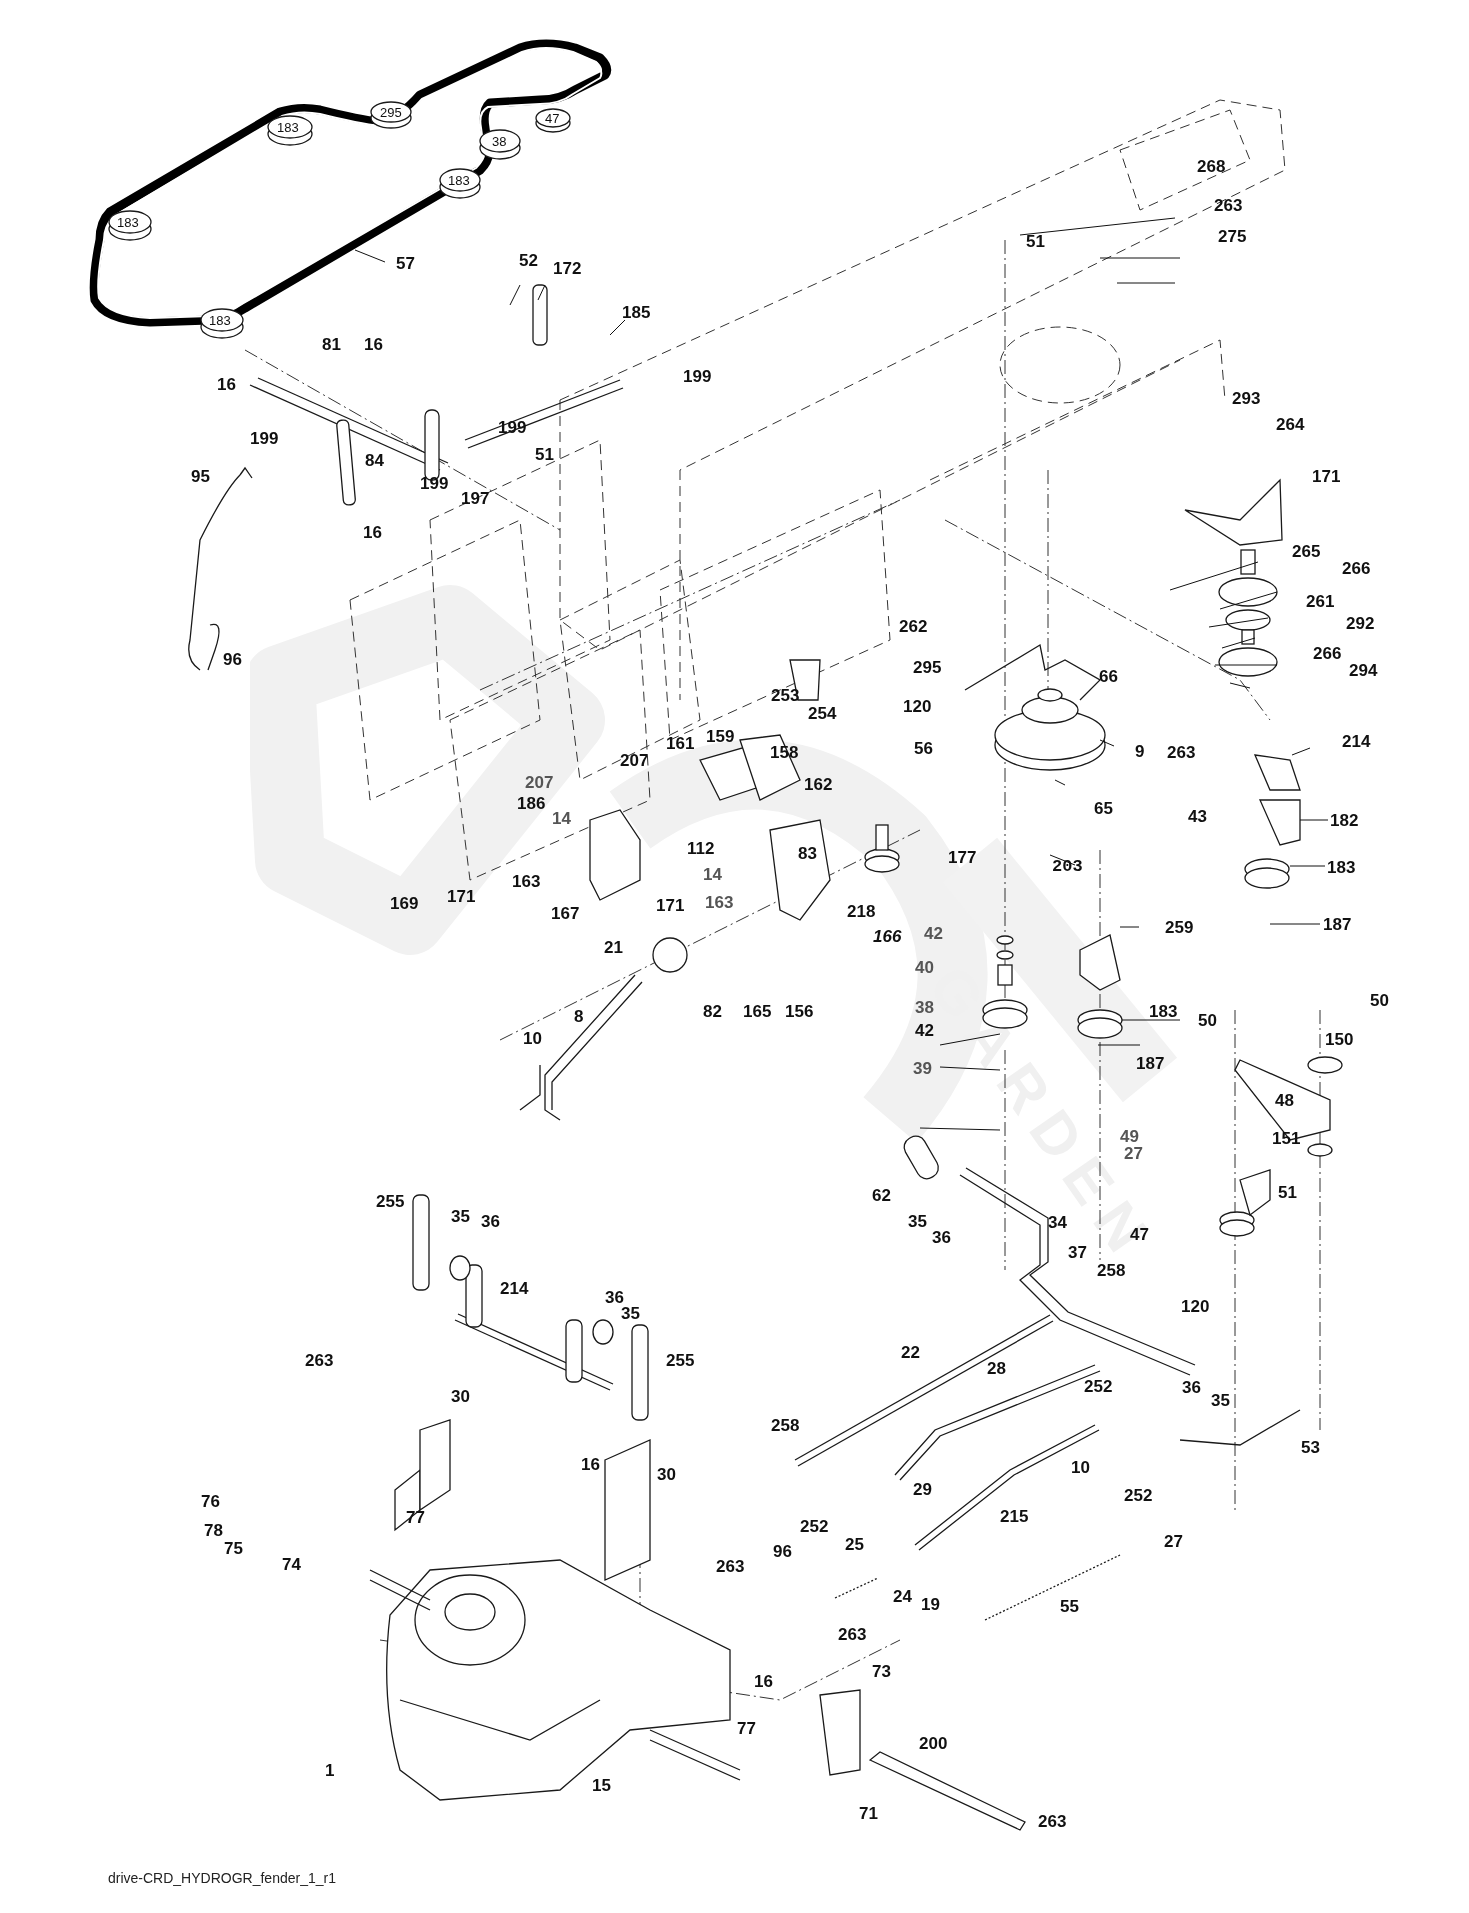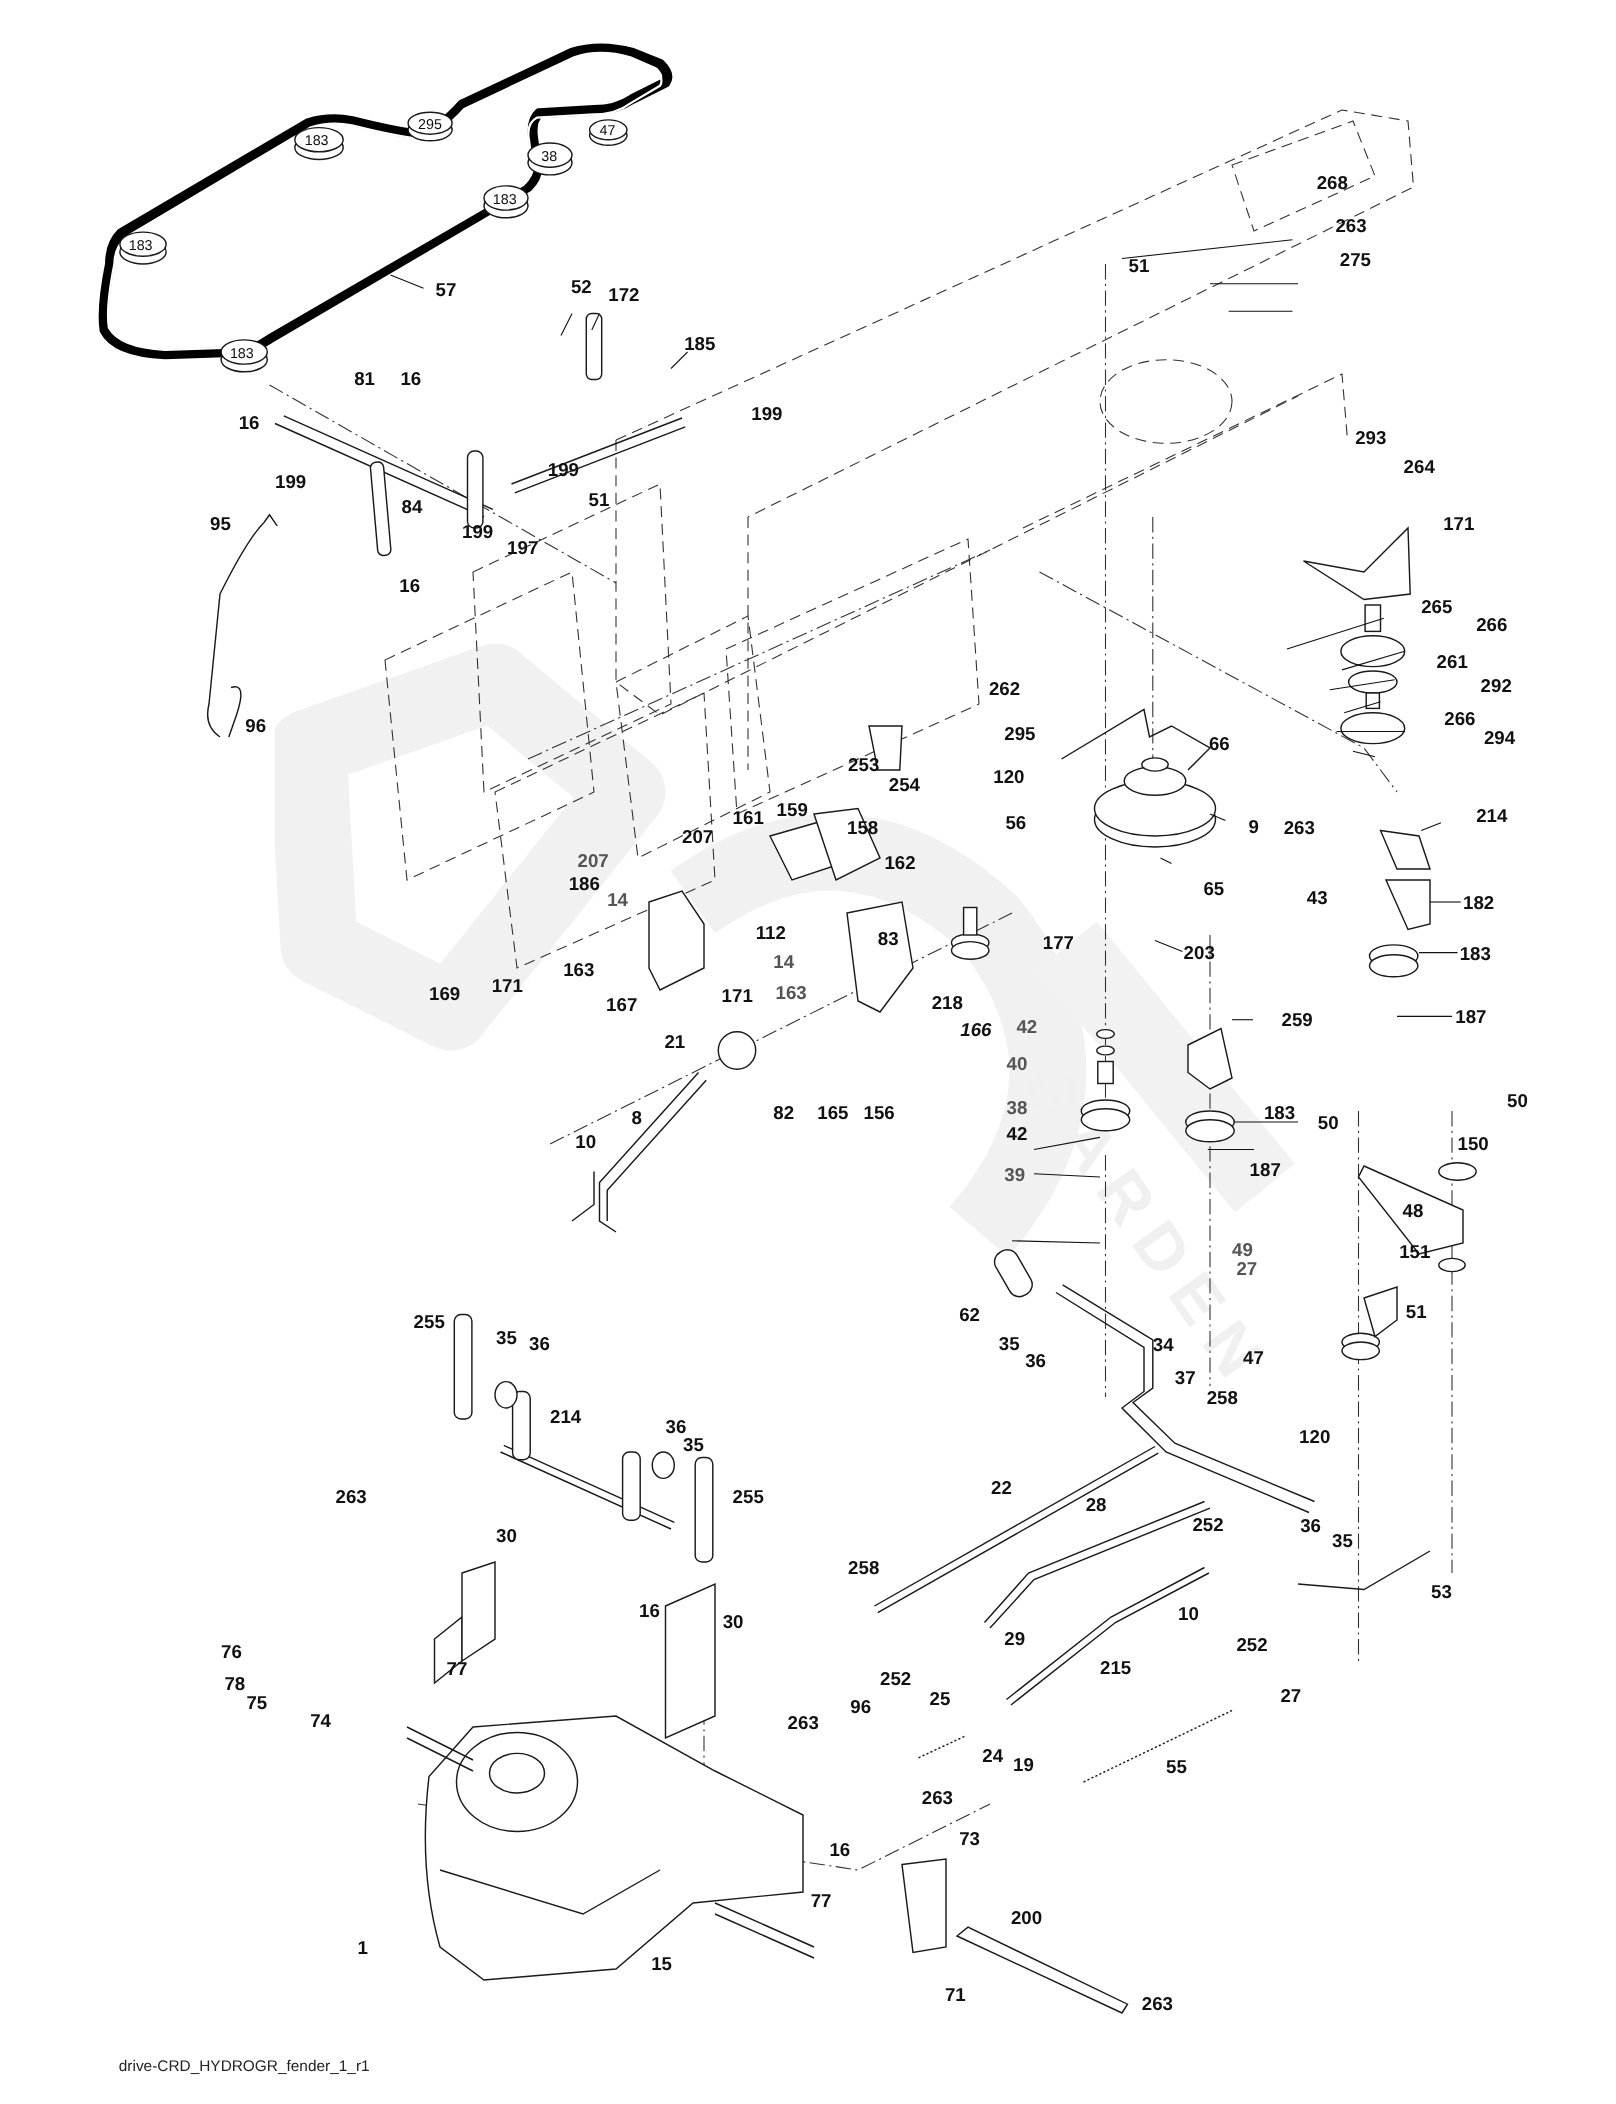--- a/index.html
+++ b/index.html
@@ -290,21 +290,21 @@
     <span class="lbl" style="left:771px;top:687px;">253</span>
     <span class="lbl" style="left:808px;top:705px;">254</span>
     <span class="lbl" style="left:903px;top:698px;">120</span>
     <span class="lbl" style="left:914px;top:740px;">56</span>
     <span class="lbl" style="left:1135px;top:743px;">9</span>
     <span class="lbl" style="left:1167px;top:744px;">263</span>
     <span class="lbl" style="left:1342px;top:733px;">214</span>
     <span class="lbl" style="left:1094px;top:800px;">65</span>
     <span class="lbl" style="left:1188px;top:808px;">43</span>
     <span class="lbl" style="left:1330px;top:812px;">182</span>
-    <span class="lbl" style="left:1076px;top:858px;">203</span>
+    <span class="lbl" style="left:1052px;top:858px;font-family:Liberation Mono, monospace;">203</span>
     <span class="lbl" style="left:1327px;top:859px;">183</span>
     <span class="lbl" style="left:1323px;top:916px;">187</span>
     <span class="lbl" style="left:948px;top:849px;">177</span>
     <span class="lbl" style="left:1165px;top:919px;">259</span>
     <span class="lbl grey" style="left:924px;top:925px;">42</span>
     <span class="lbl grey" style="left:915px;top:959px;">40</span>
     <span class="lbl grey" style="left:915px;top:999px;">38</span>
     <span class="lbl" style="left:1149px;top:1003px;">183</span>
     <span class="lbl" style="left:915px;top:1022px;">42</span>
     <span class="lbl grey" style="left:913px;top:1060px;">39</span>

